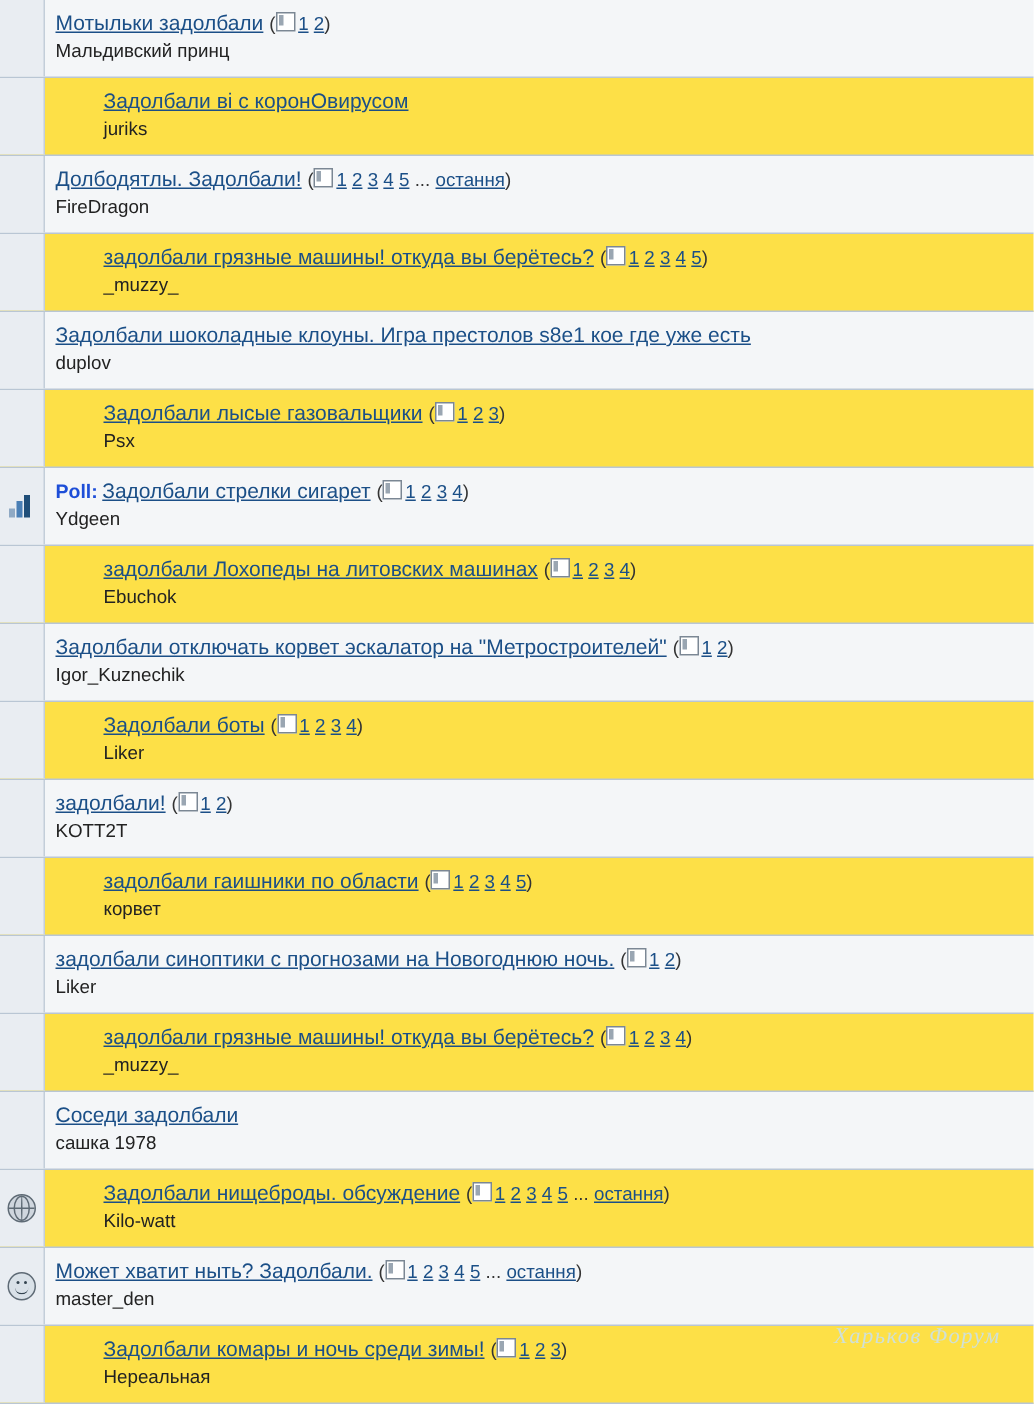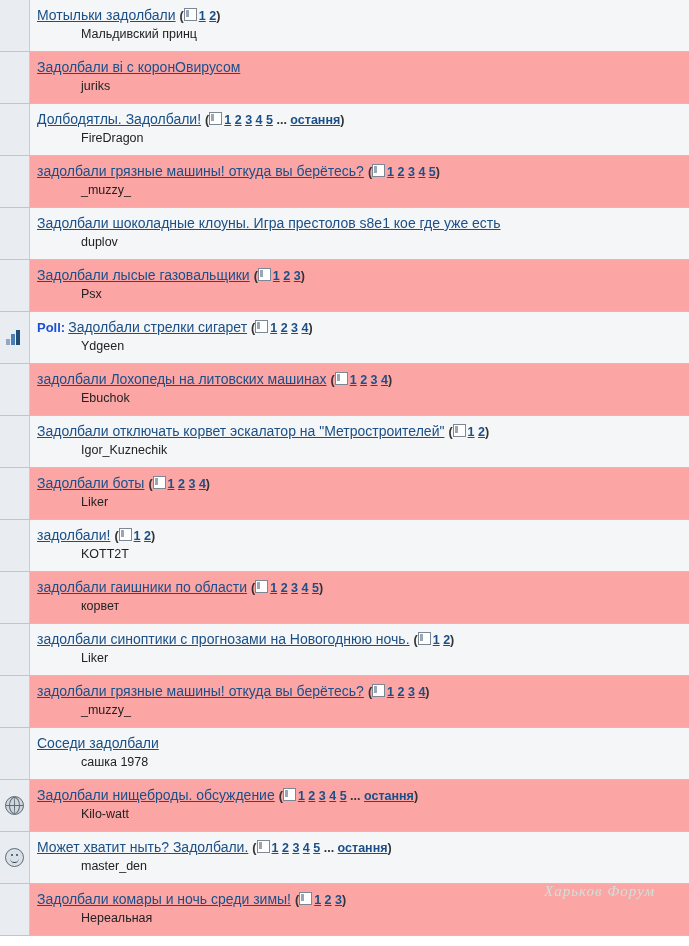--- a/index.html
+++ b/index.html
@@ -21,21 +21,22 @@
   }
   .row {
     display: flex;
     align-items: stretch;
     border-bottom: 1px solid #b9c6d4;
     background: #f4f6f8;
     min-height: 52px;
     box-sizing: border-box;
   }
   .row.alt {
-    background: #fca5a5;
+    background: #fde047;
+    gap: 32px;
   }
   .icon-cell {
     width: 30px;
     min-width: 30px;
     border-right: 1px solid #c3ced9;
     background: #e9edf2;
     display: flex;
     align-items: center;
     justify-content: center;
     box-sizing: border-box;
@@ -55,21 +56,20 @@
     margin-right: 3px;
   }
   a.topic-link {
     color: #1b4f87;
     font-size: 14px;
   }
   .pages {
     color: #333333;
     font-size: 12.5px;
     margin-left: 4px;
-    font-weight: bold;
   }
   .pages a {
     color: #1b4f87;
     text-decoration: underline;
   }
   .pages .paren {
     color: #333333;
   }
   .multipage-icon {
     display: inline-block;
@@ -88,21 +88,20 @@
     top: 1px;
     width: 3px;
     height: 7px;
     background: #9aa6b2;
   }
   .author {
     margin-top: 2px;
     color: #222222;
     font-size: 12.5px;
     line-height: 15px;
-    margin-left: 44px;
   }
   
   .ico {
     display: block;
     width: 18px;
     height: 18px;
   }
   .ico-poll {
     position: relative;
     width: 17px;
@@ -170,21 +169,21 @@
     position: absolute;
     left: 4px;
     top: 8px;
     width: 9px;
     height: 5px;
     border-bottom: 1.5px solid #33434f;
     border-radius: 0 0 9px 9px;
   }
   .watermark {
     position: absolute;
-    right: 34px;
+    right: 22px;
     bottom: 36px;
     color: #cfe0d8;
     font-size: 15px;
     font-style: italic;
     font-family: "Liberation Serif", serif;
     pointer-events: none;
     letter-spacing: 1px;
   }
   .page-wrap {
     position: relative;

